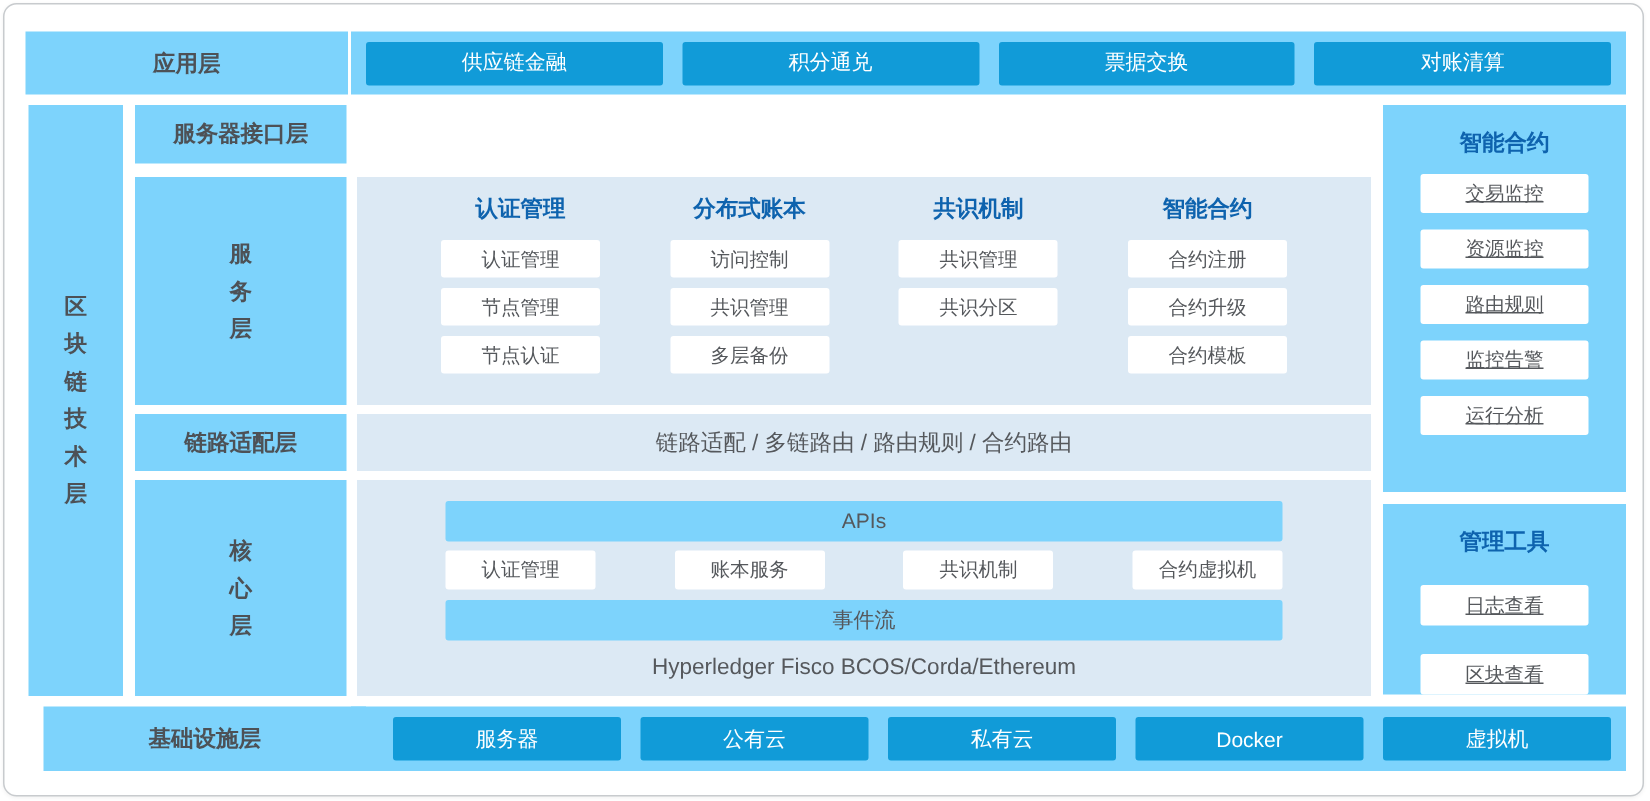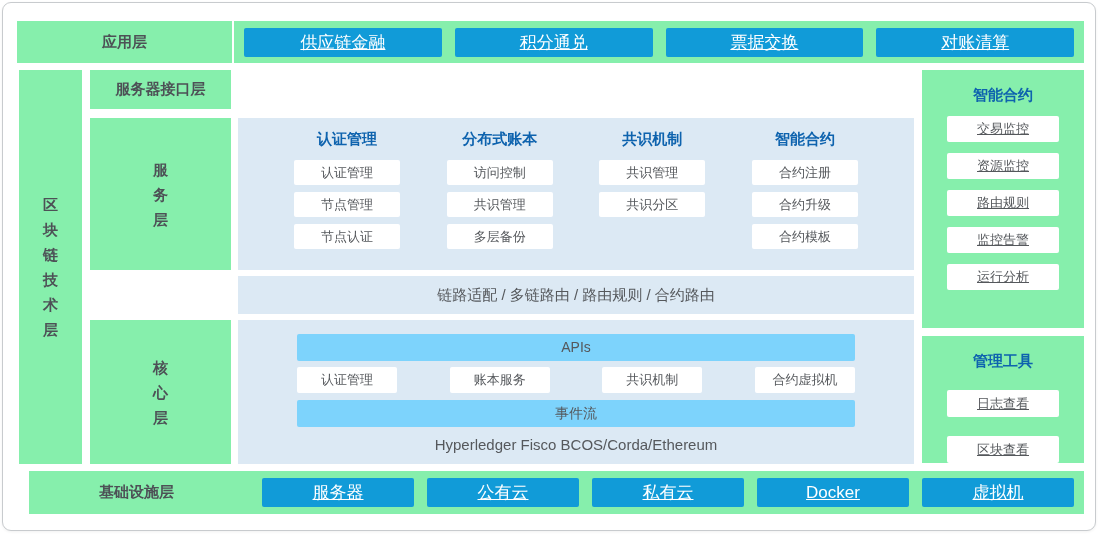--- a/index.html
+++ b/index.html
@@ -2,30 +2,30 @@
 <html><head>
 <meta charset="utf-8">
 <style>
   html,body{margin:0;padding:0;background:#fff;}
   body{width:1100px;height:534px;position:relative;overflow:hidden;
        font-family:"Liberation Sans","DejaVu Sans",sans-serif;}
   .frame{position:absolute;left:2px;top:2px;width:1092px;height:527px;
          border:1px solid #c8cbce;border-radius:9px;background:#fff;
          box-shadow:0 1px 3px rgba(0,0,0,.06);}
   .box{position:absolute;box-sizing:border-box;}
-  .gray{background:#86efac;}
+  .gray{background:#7dd3fc;}
   .lblue{background:#dce9f4;}
   .label{font-weight:700;color:#4d5156;font-size:15px;display:flex;
          align-items:center;justify-content:center;text-align:center;}
   .vlabel{white-space:pre-line;line-height:25px;}
   .content-text{display:flex;align-items:center;justify-content:center;
          color:#55585c;font-size:15px;}
   .strip{display:flex;align-items:center;gap:13px;padding:0 10px;}
-  .btn{flex:1;height:29px;background:#119bd8;color:#fff;font-size:17px;
-       display:flex;align-items:center;justify-content:center;border-radius:2px;text-decoration:underline;}
+  .btn{flex:1;height:29px;background:#119bd8;color:#fff;font-size:14px;
+       display:flex;align-items:center;justify-content:center;border-radius:2px;}
   .chip{background:#fff;color:#55585c;font-size:13px;height:25px;line-height:25px;
         text-align:center;border-radius:2px;}
   
   #app-label{left:14px;top:18px;width:215px;height:42px;}
   #app-strip{left:231px;top:18px;width:850px;height:42px;}
   #infra-label{left:14px;top:468px;width:215px;height:43px;margin-left:12px;}
   #infra-strip{left:231px;top:468px;width:850px;height:43px;padding-left:28px;}
   
   #bc-col{left:16px;top:67px;width:63px;height:394px;}
   #if-label{left:87px;top:67px;width:141px;height:39px;}
@@ -73,20 +73,21 @@
 块
 链
 技
 术
 层</div>
 
   <div class="box gray label" id="if-label">服务器接口层</div>
   <div class="box gray label vlabel" id="svc-label">服
 务
 层</div>
+  <div class="box gray label" id="link-label">链路适配层</div>
   <div class="box gray label vlabel" id="core-label">核
 心
 层</div>
 
 
   <div class="box lblue" id="svc-box">
     <div class="svc-col">
       <div class="col-header">认证管理</div>
       <div class="chip">认证管理</div>
       <div class="chip">节点管理</div>

